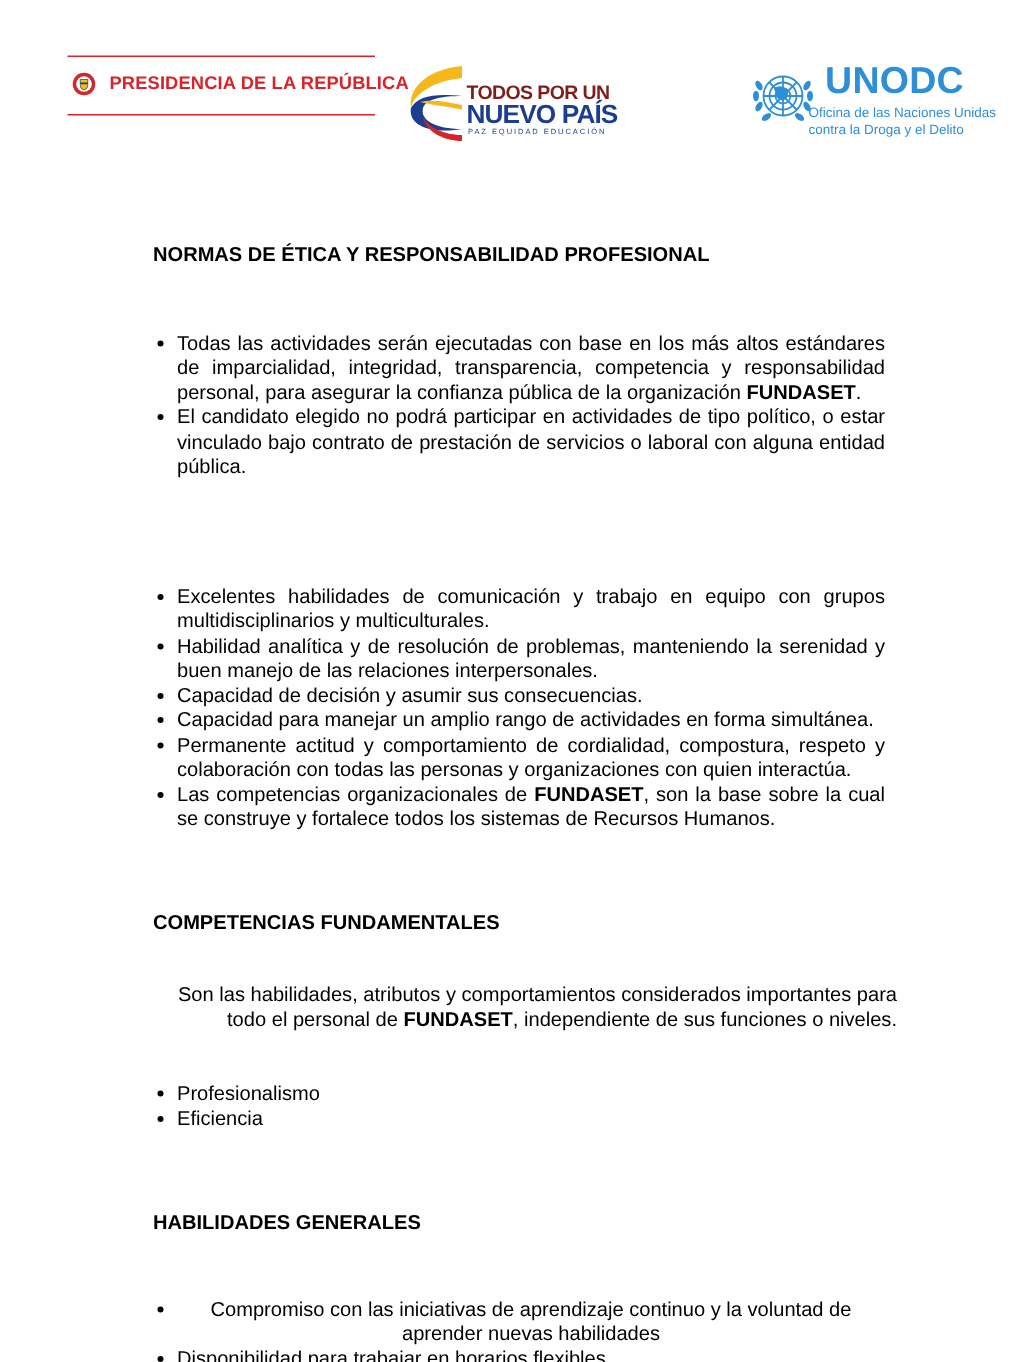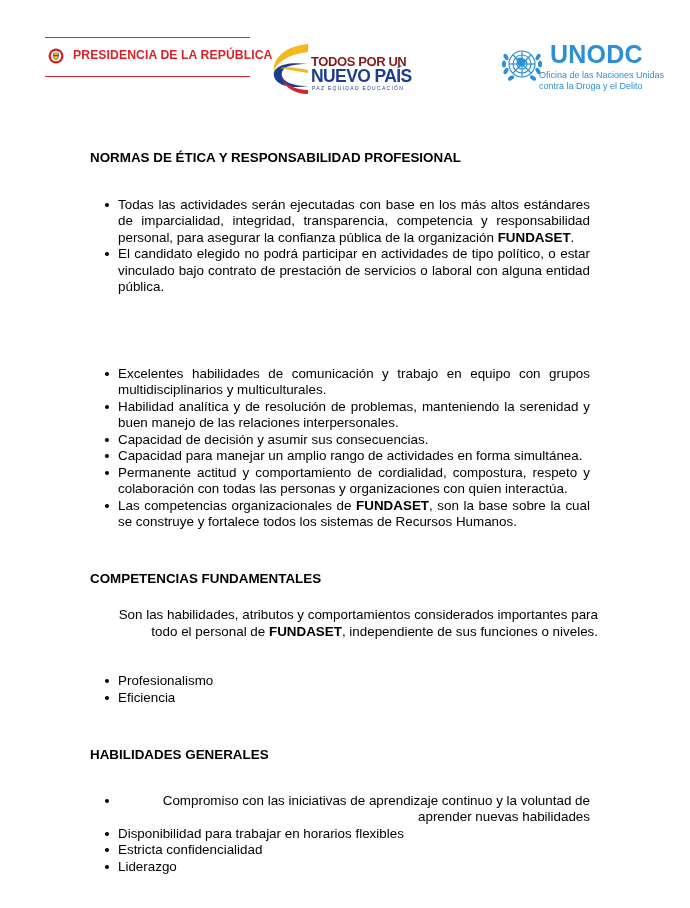--- a/index.html
+++ b/index.html
@@ -27,21 +27,21 @@
   .logo-unodc { position: absolute; left: 500px; top: 43px; width: 180px; height: 50px; }
   .logo-unodc .emblem { position: absolute; left: 0; top: 0; }
   .logo-unodc .acronym { position: absolute; left: 50px; top: -3px; font-size: 25px; font-weight: bold;
                          color: #2e8fd6; letter-spacing: 0.2px; white-space: nowrap; }
   .logo-unodc .sub { position: absolute; left: 39px; font-size: 9px; color: #2e8fd6; white-space: nowrap; }
   .logo-unodc .sub.l1 { top: 27px; }
   .logo-unodc .sub.l2 { top: 38px; }
 
   
   .content { position: absolute; left: 90px; top: 150px; width: 512px; font-size: 13.4px; line-height: 16.5px; }
-  .section-title { font-weight: bold; font-size: 13.4px; margin: 0; }
+  .section-title { font-weight: bold; font-size: 13.4px; margin: 12px; }
   ul.items { list-style: none; margin: 12px; padding: 0; }
   ul.items li { position: relative; padding-left: 16px; text-align: justify; }
   ul.items li::before { content: ""; position: absolute; left: 3px; top: 6px; width: 4px; height: 4px;
                         background: #000; border-radius: 50%; }
   p.para { margin: 4px; text-align: right; }
   b { font-weight: bold; }
 </style>
 </head>
 <body>
 
@@ -127,18 +127,18 @@
   <ul class="items">
     <li><span>Profesionalismo</span></li>
     <li><span>Eficiencia</span></li>
   </ul>
 
   <div style="height:29px"></div>
 
   <h2 class="section-title">HABILIDADES GENERALES</h2>
   <div style="height:17px"></div>
   <ul class="items">
-    <li style="text-align:right"><span>Compromiso con las iniciativas de aprendizaje continuo y la voluntad de aprender nuevas habilidades</span></li>
+    <li style="text-align:center"><span>Compromiso con las iniciativas de aprendizaje continuo y la voluntad de aprender nuevas habilidades</span></li>
     <li><span>Disponibilidad para trabajar en horarios flexibles</span></li>
     <li><span>Estricta confidencialidad</span></li>
     <li><span>Liderazgo</span></li>
   </ul>
 </div>
 
 </body></html>

